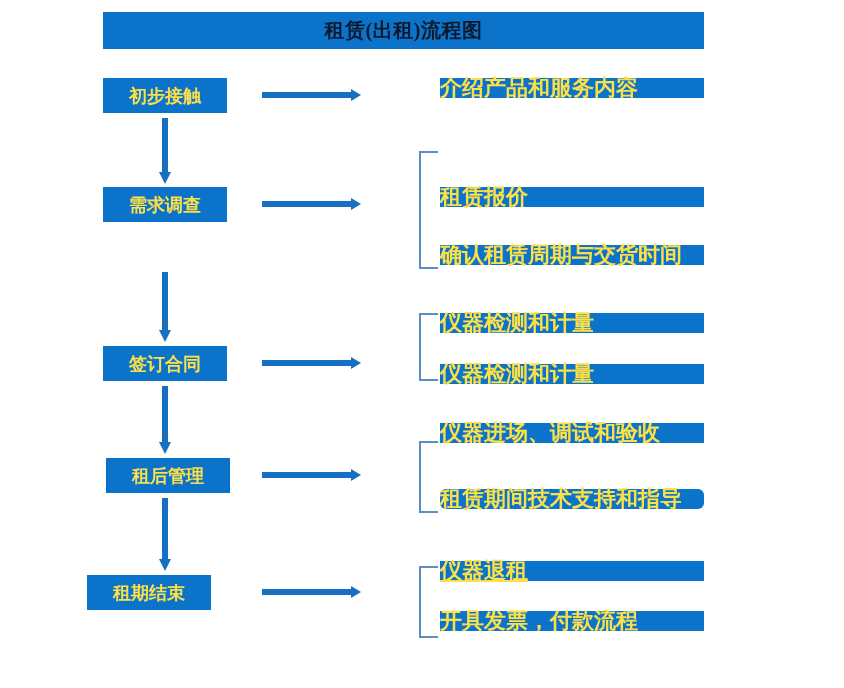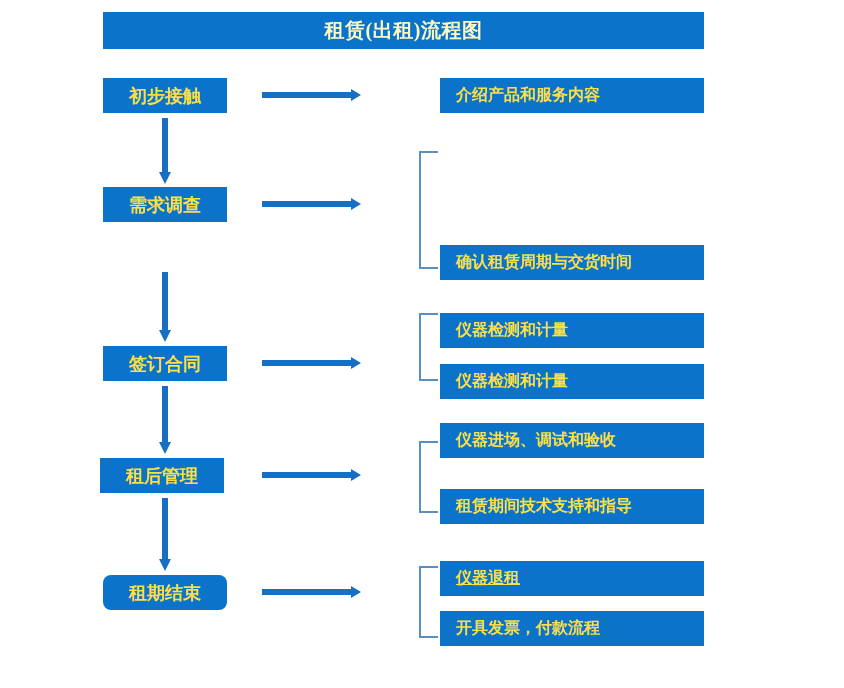--- a/index.html
+++ b/index.html
@@ -20,21 +20,21 @@
   }
 
   
   .title-banner {
     position: absolute;
     left: 103px;
     top: 12px;
     width: 601px;
     height: 37px;
     background: #0b74ca;
-    color: #fef9c3;
+    color: #0f172a;
     font-size: 20px;
     font-weight: bold;
     display: flex;
     align-items: center;
     justify-content: center;
     letter-spacing: 0.5px;
   }
 
   
   .box {
@@ -49,24 +49,23 @@
   .box.left {
     width: 124px;
     height: 35px;
     font-size: 18px;
     justify-content: center;
     padding: 0 4px;
   }
   .box.right {
     left: 440px;
     width: 264px;
-    height: 35px;
-    font-size: 16px;
+    height: 20px;
+    font-size: 22px;
     justify-content: flex-start;
-    padding-left: 16px;
   }
 
   
   .v-arrow {
     position: absolute;
     left: 159px;
     width: 12px;
   }
   .v-arrow .shaft {
     position: absolute;
@@ -131,23 +130,23 @@
 <div id="canvas">
 
   <div class="title-banner">租赁(出租)流程图</div>
 
   <div class="box left" style="left:103px; top:78px;">初步接触</div>
 
   <div class="box left" style="left:103px; top:346px;">签订合同</div>
 
   <div class="box left" style="left:103px; top:187px;">需求调查</div>
 
-  <div class="box left" style="left:100px; top:458px;">租后管理</div>
-
-  <div class="box left" style="left:103px; top:575px;border-radius:8px;">租期结束</div>
+  <div class="box left" style="left:106px; top:458px;">租后管理</div>
+
+  <div class="box left" style="left:87px; top:575px;">租期结束</div>
 
   <div class="v-arrow" style="top:118px; height:66px;">
     <div class="shaft"></div>
     <div class="head"></div>
   </div>
 
   <div class="v-arrow" style="top:272px; height:70px;">
     <div class="shaft"></div>
     <div class="head"></div>
   </div>
@@ -191,28 +190,29 @@
 
   <div class="bracket" style="top:313px; height:68px;"></div>
 
   <div class="bracket" style="top:441px; height:72px;"></div>
 
   <div class="bracket" style="top:566px; height:72px;"></div>
 
   <div class="box right" style="top:78px;">介绍产品和服务内容</div>
 
 
+  <div class="box right" style="top:187px;">租赁报价</div>
 
   <div class="box right" style="top:245px;">确认租赁周期与交货时间</div>
 
   <div class="box right" style="top:313px;">仪器检测和计量</div>
 
   <div class="box right" style="top:364px;">仪器检测和计量</div>
 
   <div class="box right" style="top:423px;">仪器进场、调试和验收</div>
 
-  <div class="box right" style="top:489px;">租赁期间技术支持和指导</div>
+  <div class="box right" style="top:489px;border-radius:6px;">租赁期间技术支持和指导</div>
 
   <div class="box right" style="top:561px;text-decoration:underline;">仪器退租</div>
 
   <div class="box right" style="top:611px;">开具发票，付款流程</div>
 
 </div>
 
 </body></html>

